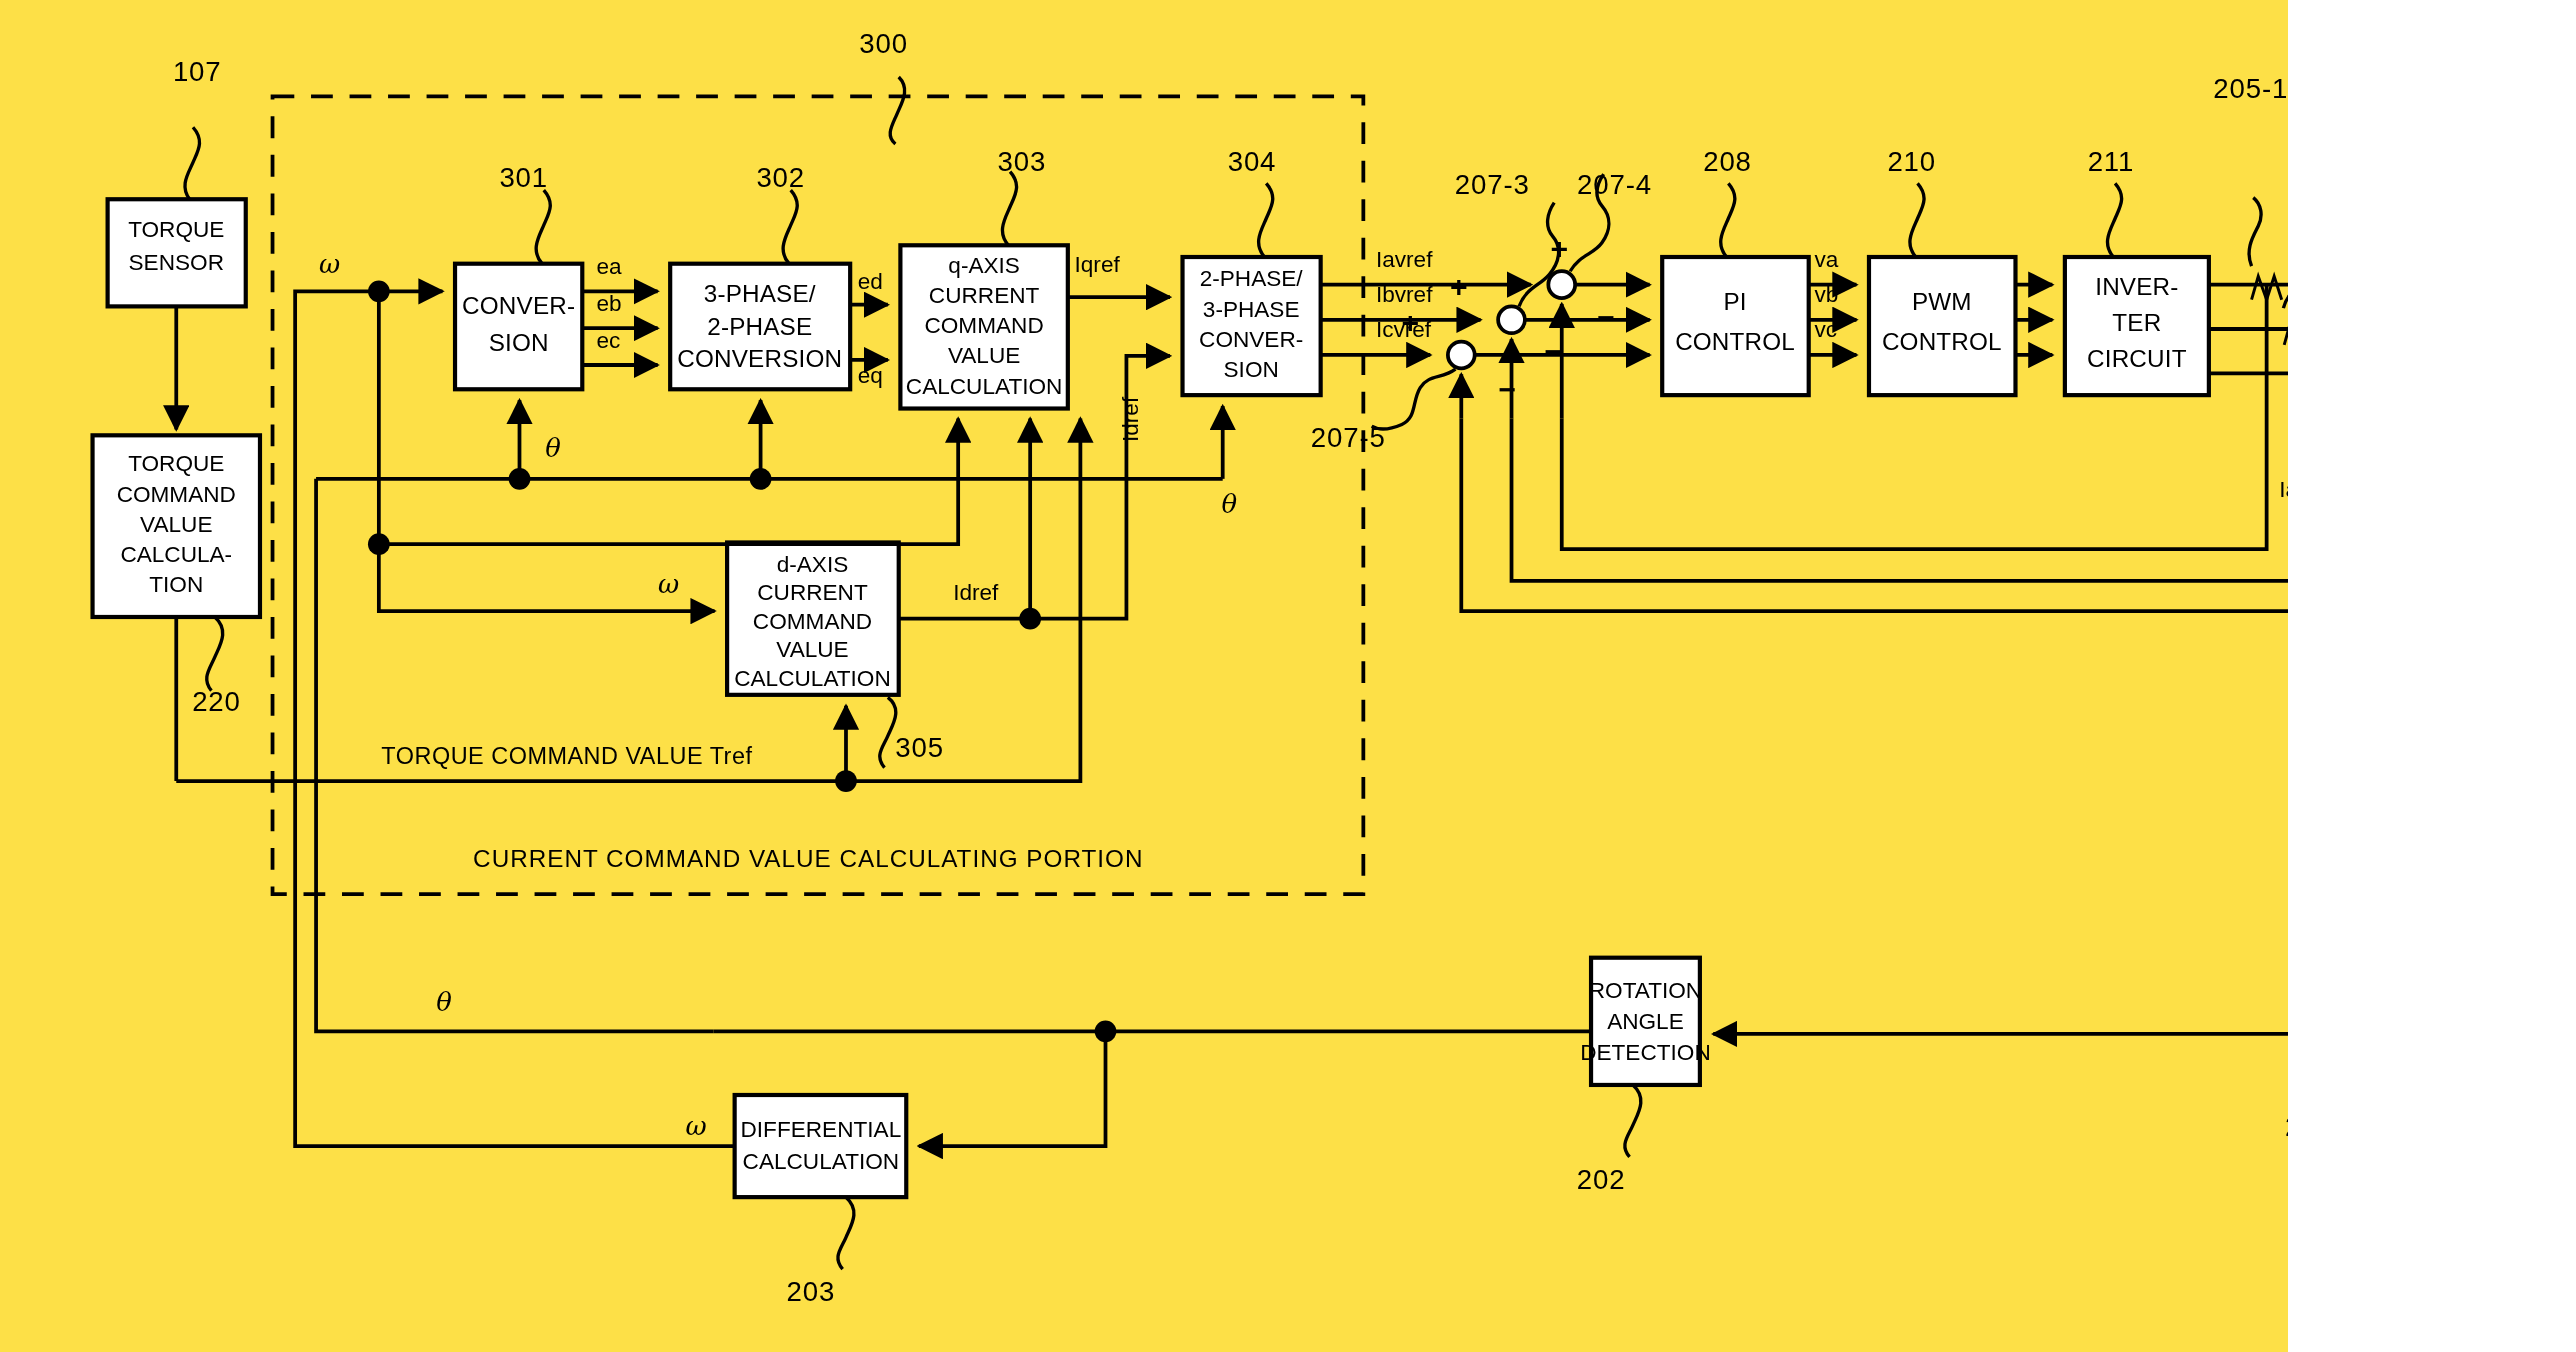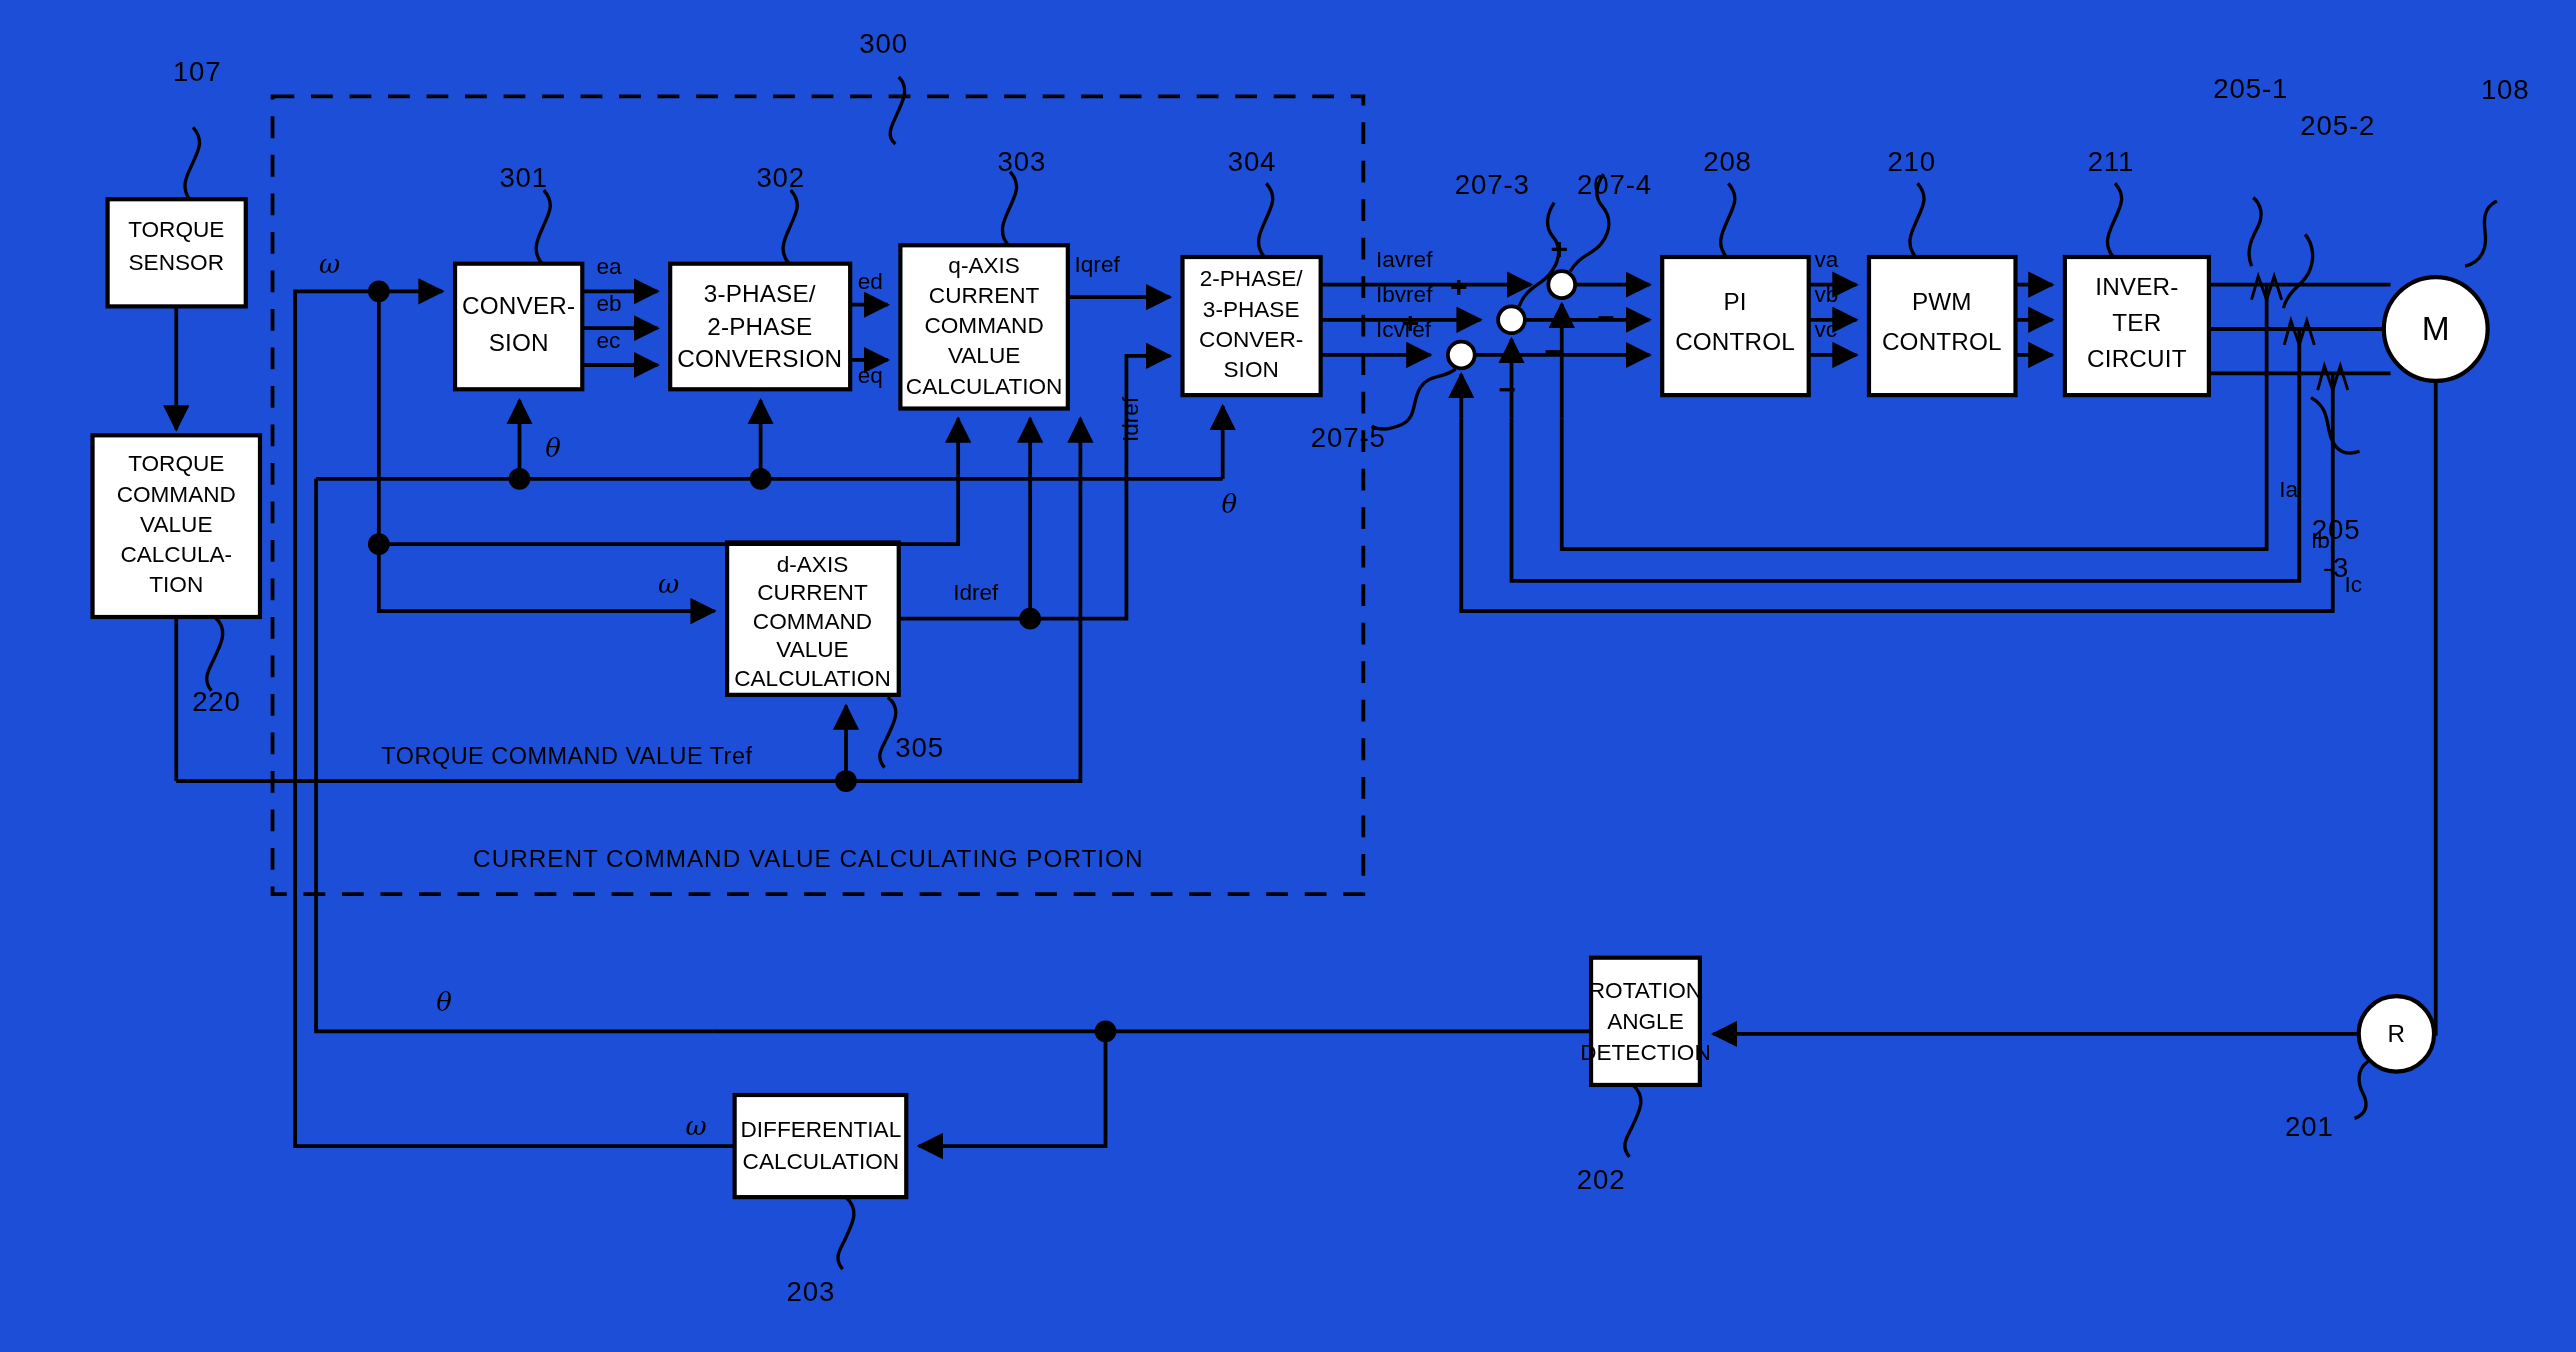--- a/index.html
+++ b/index.html
@@ -5,23 +5,23 @@
   html, body {
     margin: 0;
     padding: 0;
     background: #ffffff;
   }
   body {
     font-family: "Liberation Sans", sans-serif;
   }
   #stage {
     position: relative;
-    width: 2576px;
+    width: 2288px;
     height: 1352px;
-    background: #1d4ed8;
+    background: #fde047;
     overflow: hidden;
   }
   svg#diagram {
     position: absolute;
     left: 0; top: 0;
     width: 2576px;
     height: 1352px;
   }
   text {
     font-family: "Liberation Sans", sans-serif;

